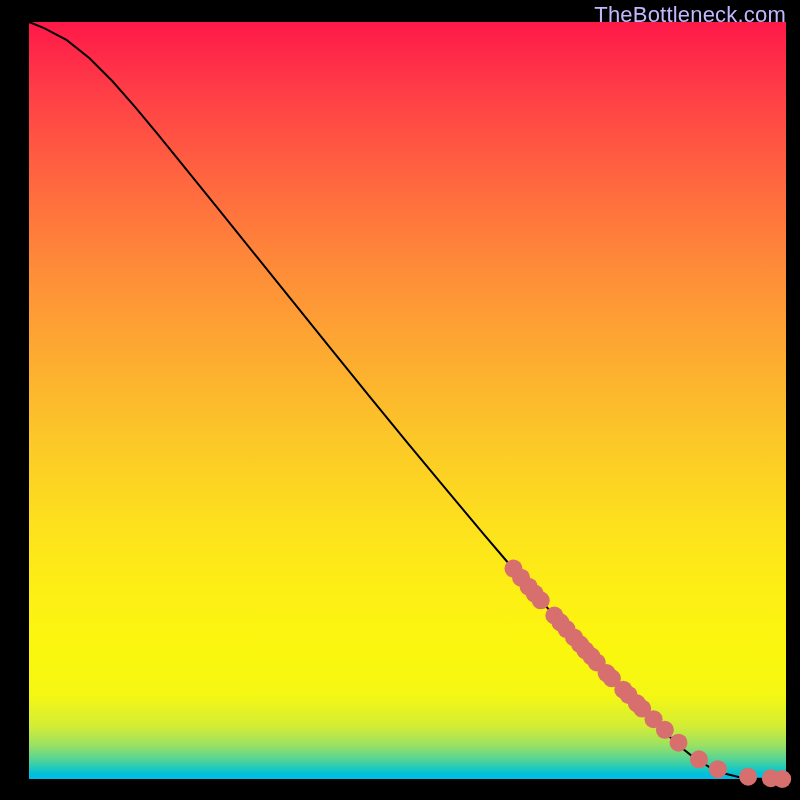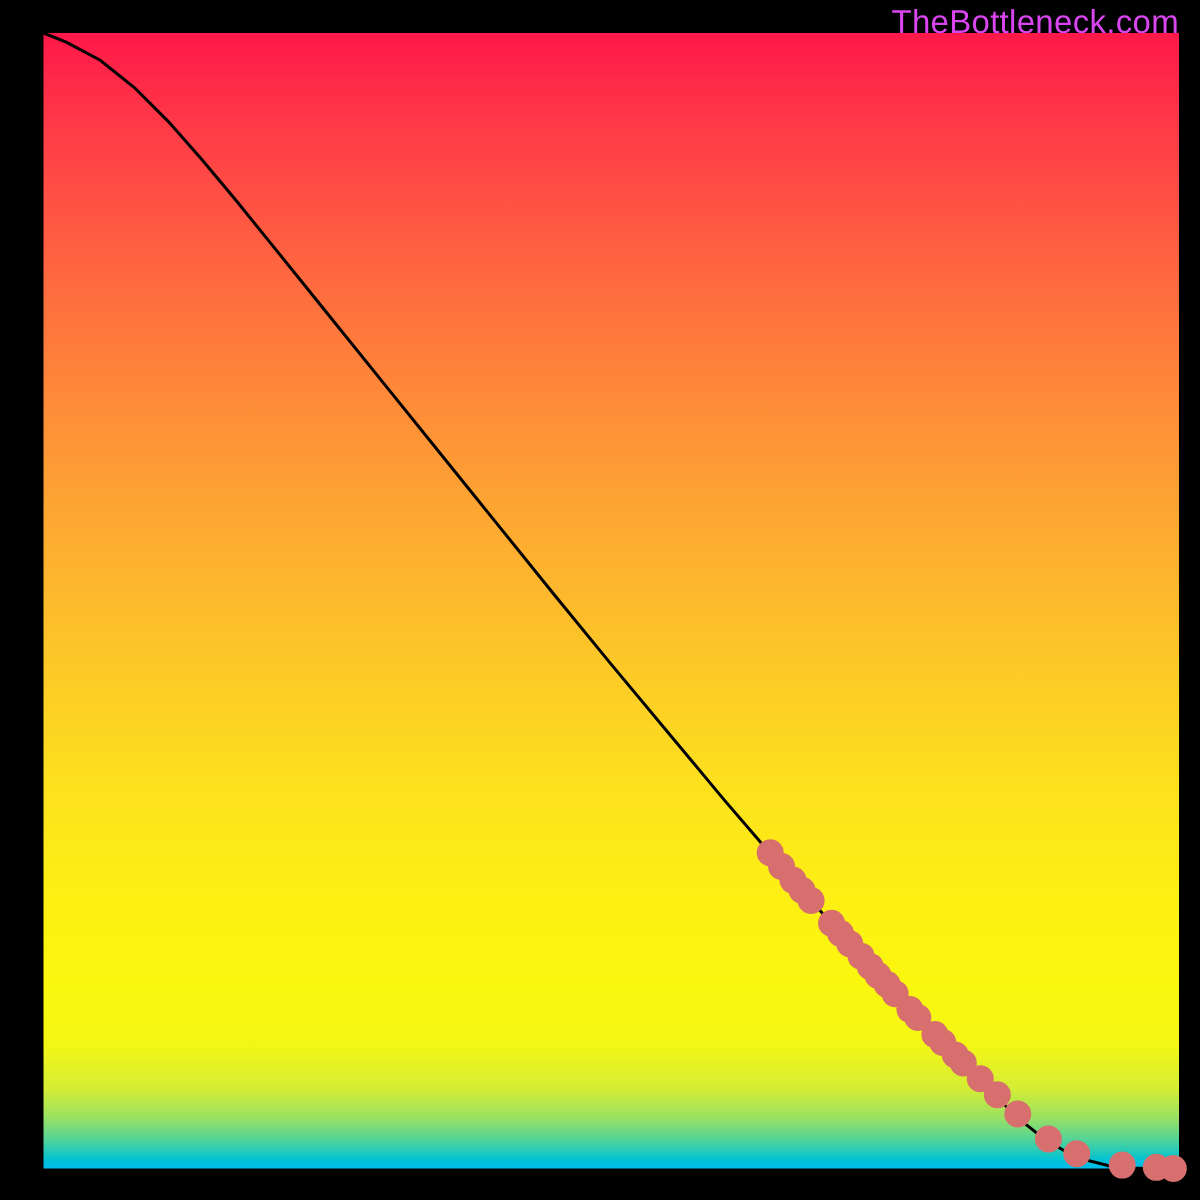--- a/index.html
+++ b/index.html
@@ -42,21 +42,21 @@
       #51d399 97.5%,
       #1ac8c1 98.7%,
       #00c1d9 99.3%,
       #00bce9 100%
     );
   }
   .watermark {
     position: absolute;
     top: 2px;
     right: 14px;
-    color: #d946ef;
+    color: #c4b5fd;
     font-size: 22px;
     font-weight: 500;
     letter-spacing: 0.2px;
     user-select: none;
   }
   svg.curve, svg.points {
     position: absolute;
     left: 0;
     top: 0;
     width: 757px;

